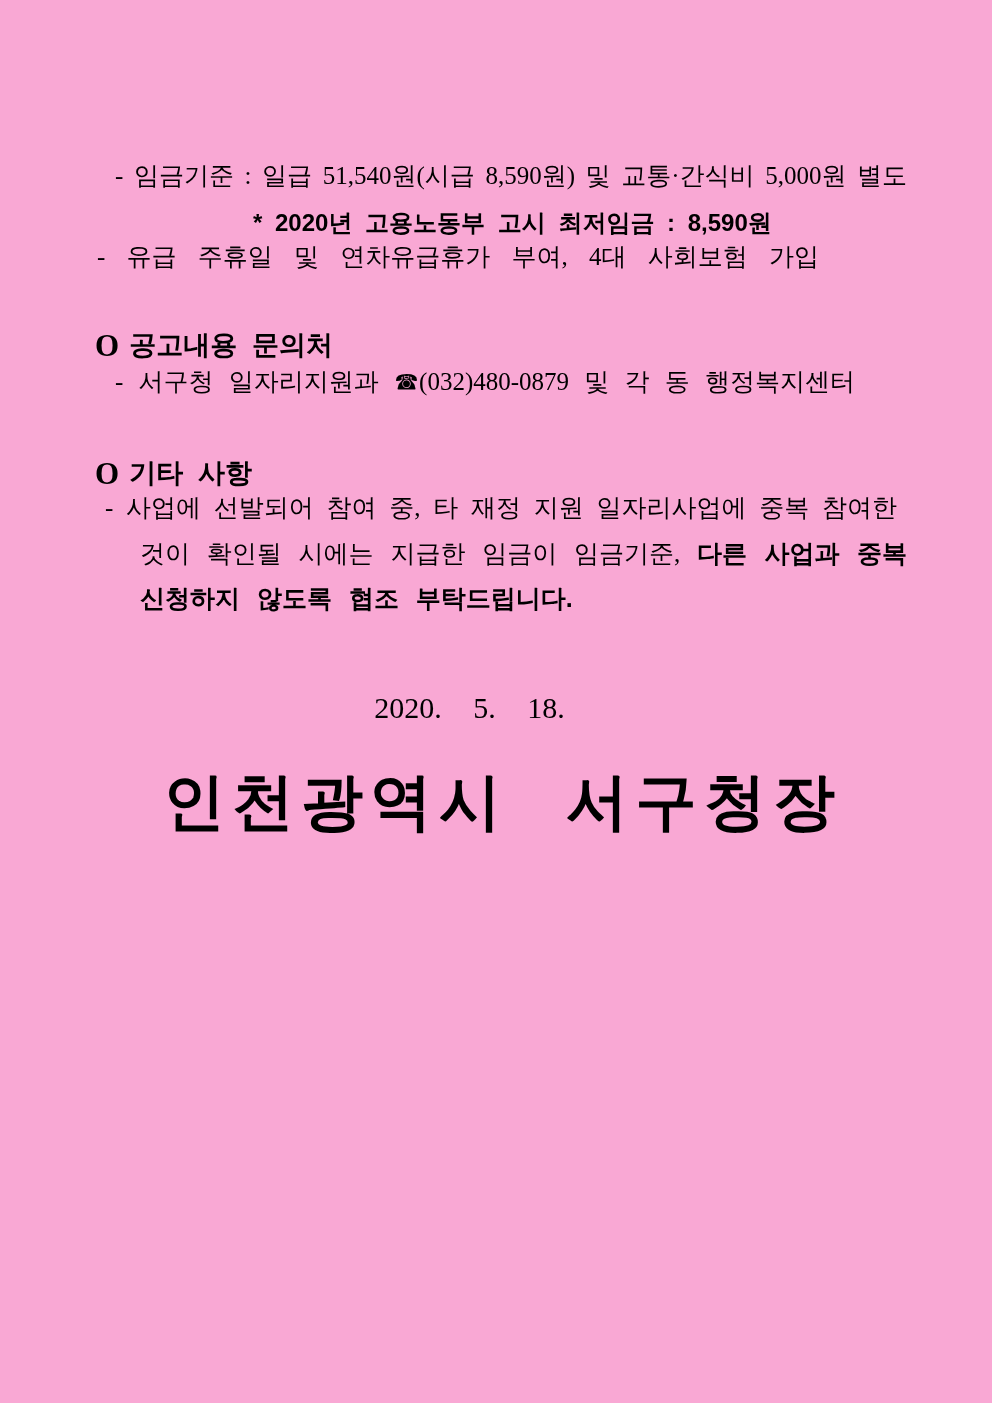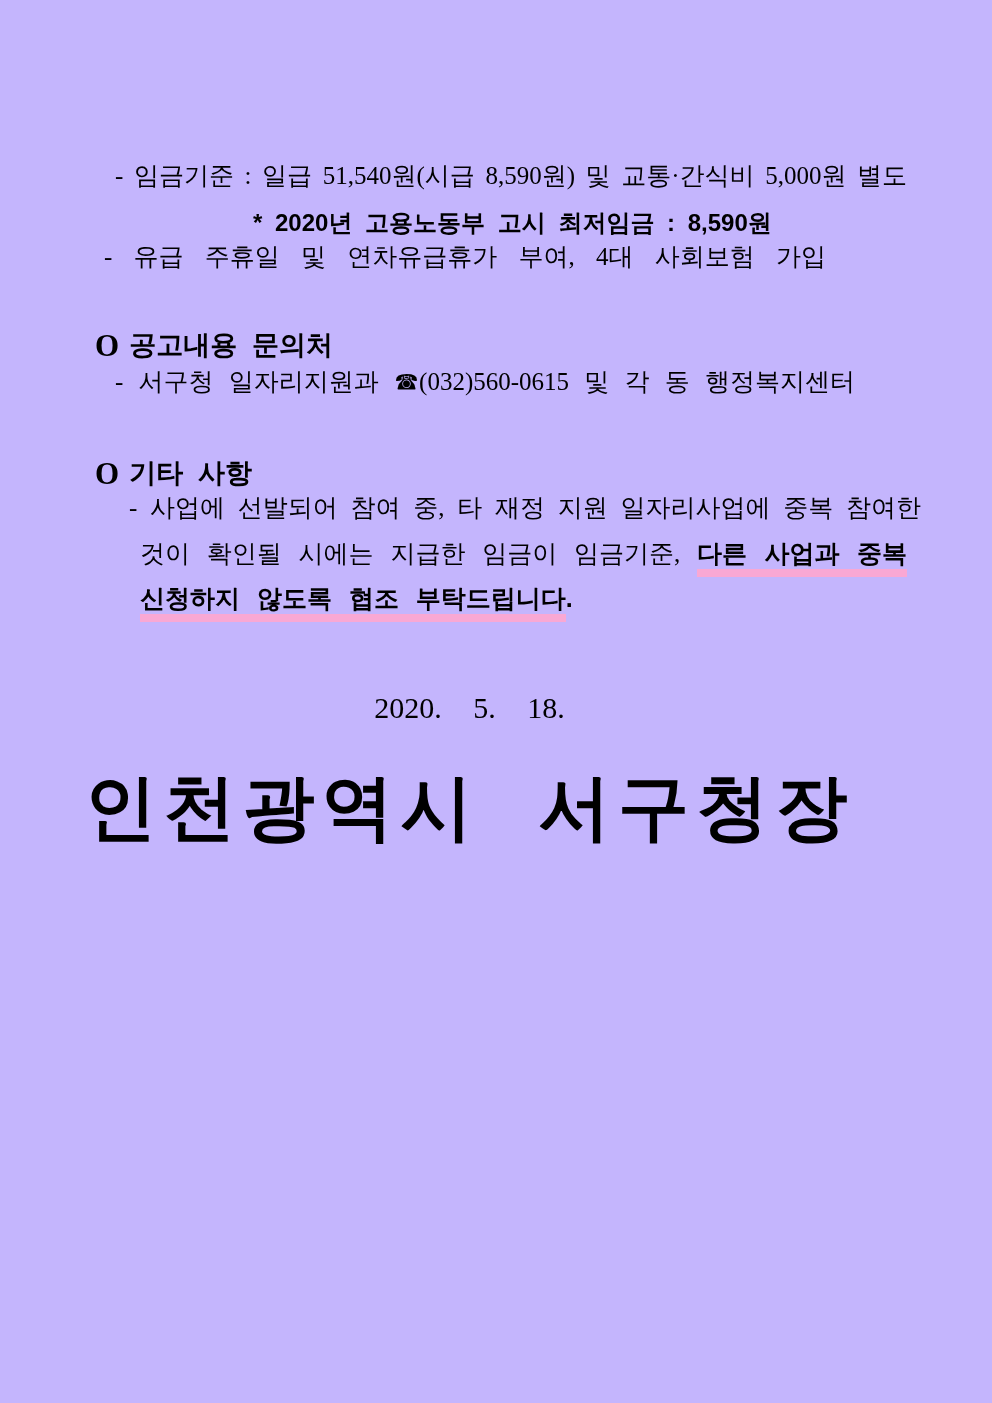--- a/index.html
+++ b/index.html
@@ -4,21 +4,21 @@
 <style>
   html, body {
     margin: 0;
     padding: 0;
     background: #ffffff;
   }
   .page {
     position: relative;
     width: 992px;
     height: 1403px;
-    background: #c4b5fd;
+    background: #f9a8d4;
     color: #000000;
     overflow: hidden;
   }
   .line {
     position: absolute;
     color: #000000;
     line-height: 1.3;
     text-align: right;
   }
   .serif {
@@ -68,50 +68,51 @@
     width: 939px;
     text-align: center;
   }
   .date-line {
     font-family: "Liberation Serif", serif;
     font-size: 30px;
     word-spacing: 24px;
     white-space: nowrap;
   }
   .signature {
-    font-family: Liberation Serif, serif;
+    font-family: Liberation Sans, sans-serif;
     font-weight: 700;
-    font-size: 72px;
+    font-size: 62px;
     letter-spacing: 7px;
     word-spacing: 34px;
     white-space: nowrap;
+    padding-left: 33px;
   }
 </style>
 </head>
 <body>
 
 <div class="page">
 
   <div class="line serif justify" style="left:115px; top:160px; width:792px;">- 임금기준 : 일급 51,540원(시급 8,590원) 및 교통·간식비 5,000원 별도</div>
 
   <div class="line gothic-note" style="left:253px; top:207px;">* 2020년 고용노동부 고시 최저임금 : 8,590원</div>
 
-  <div class="line serif nowrap" style="left:104px; top:241px; word-spacing:15px;">- 유급 주휴일 및 연차유급휴가 부여, 4대 사회보험 가입</div>
+  <div class="line serif nowrap" style="left:97px; top:241px; word-spacing:15px;">- 유급 주휴일 및 연차유급휴가 부여, 4대 사회보험 가입</div>
 
   <div class="line section-header" style="left:95px; top:320px;">
     <span class="bullet">O</span><span class="header-text">공고내용 문의처</span>
   </div>
 
-  <div class="line serif nowrap" style="left:115px; top:366px; word-spacing:9px;">- 서구청 일자리지원과 ☎(032)560-0615 및 각 동 행정복지센터</div>
+  <div class="line serif nowrap" style="left:115px; top:366px; word-spacing:9px;">- 서구청 일자리지원과 ☎(032)480-0879 및 각 동 행정복지센터</div>
 
   <div class="line section-header" style="left:95px; top:448px;">
     <span class="bullet">O</span><span class="header-text">기타 사항</span>
   </div>
 
-  <div class="line serif justify" style="left:129px; top:492px; width:792px;">- 사업에 선발되어 참여 중, 타 재정 지원 일자리사업에 중복 참여한</div>
+  <div class="line serif justify" style="left:105px; top:492px; width:792px;">- 사업에 선발되어 참여 중, 타 재정 지원 일자리사업에 중복 참여한</div>
 
   <div class="line serif justify" style="left:140px; top:537px; width:767px;">
     <span>것이 확인될 시에는 지급한 임금이 임금기준,</span>
     <span class="bold-underline">다른 사업과 중복</span>
   </div>
 
   <div class="line nowrap" style="left:140px; top:582px; word-spacing:10px;">
     <span class="bold-underline">신청하지 않도록 협조 부탁드립니다</span><span class="bold-plain">.</span>
   </div>
 

